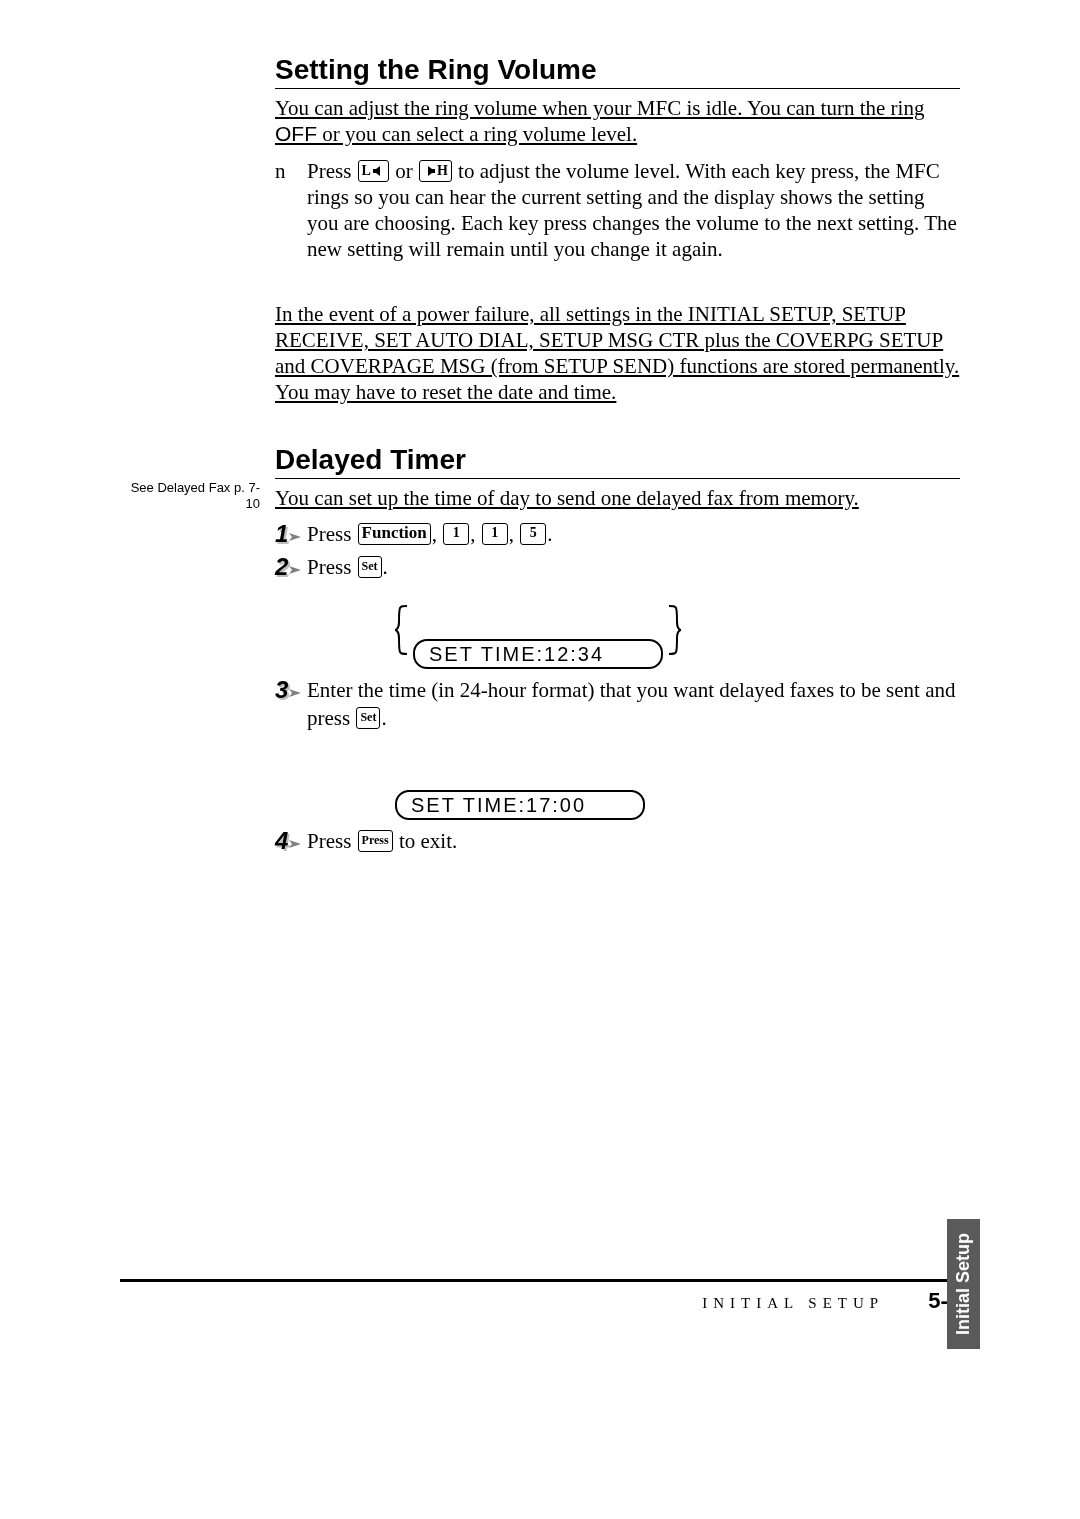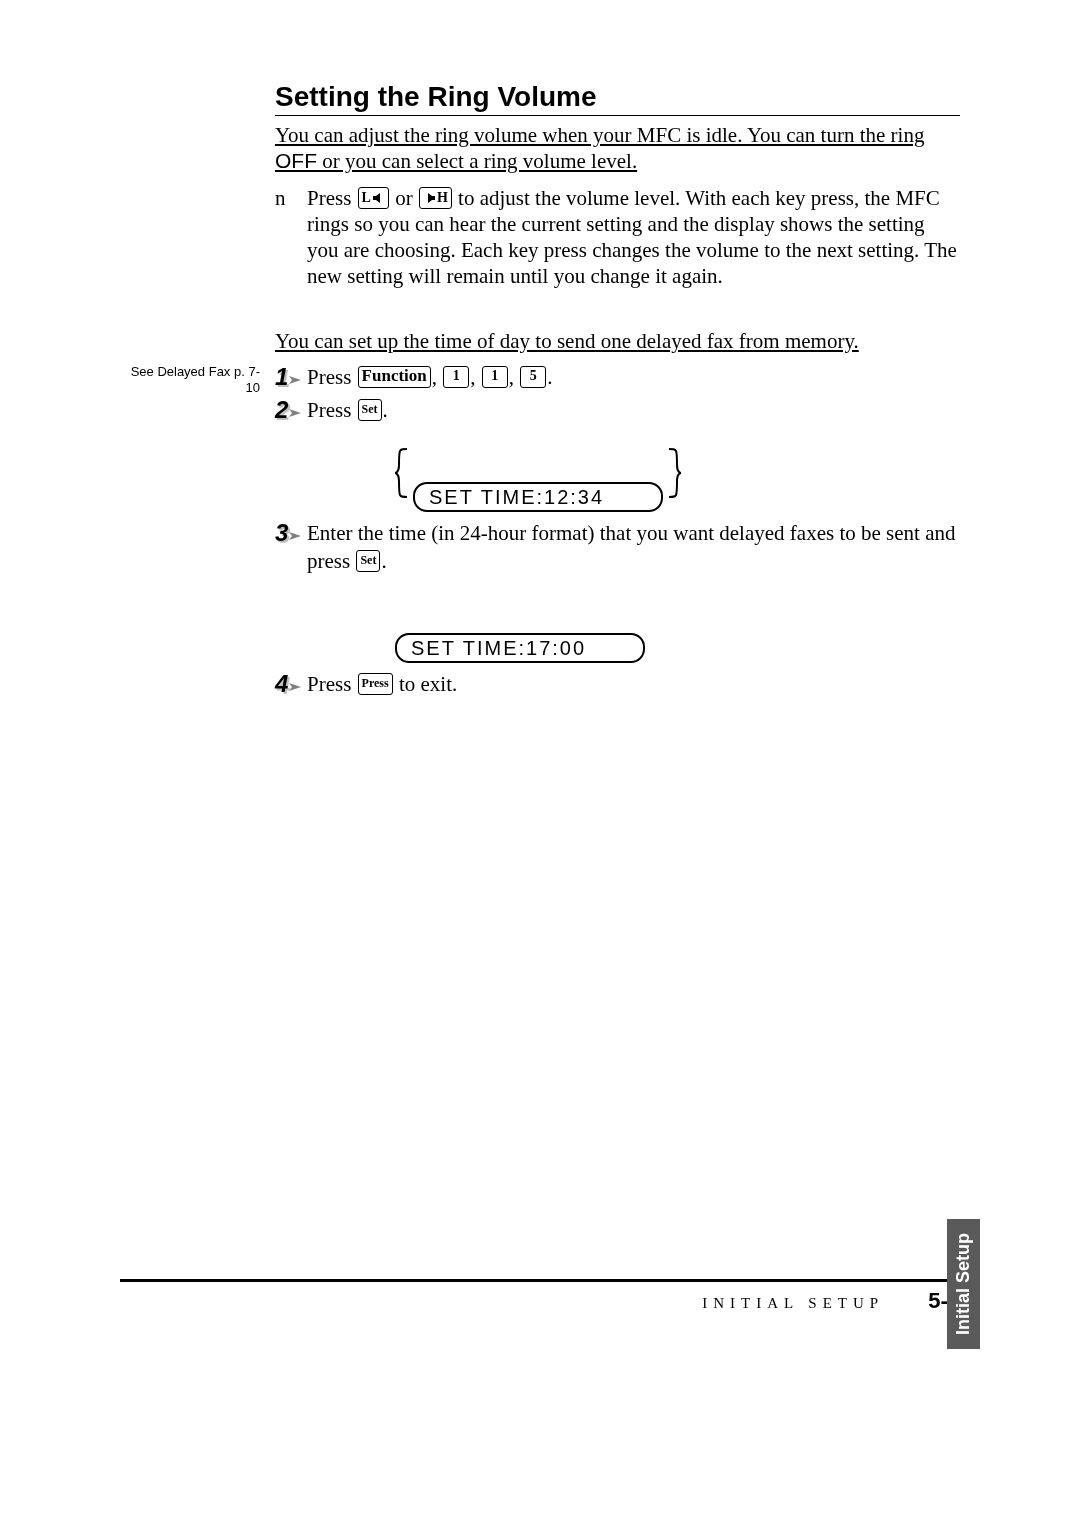--- a/index.html
+++ b/index.html
@@ -6,21 +6,21 @@
     margin: 0;
     background: #fff;
     font-family: "Times New Roman", Times, serif;
     color: #000;
   }
   .page {
     width: 1080px;
     height: 1519px;
     position: relative;
     box-sizing: border-box;
-    padding: 81px 120px 0 120px;
+    padding: 54px 120px 0 120px;
   }
   .content {
     margin-left: 155px;
   }
   .section-title {
     font-family: Arial, Helvetica, sans-serif;
     font-weight: bold;
     font-size: 28px;
     margin: 0 0 4px 0;
     border-bottom: 1px solid #000;
@@ -198,24 +198,26 @@
               <svg width="12" height="10" viewBox="0 0 12 10">
                 <polygon points="12,3 9,3 5,0 5,10 9,7 12,7" fill="#000"></polygon>
               </svg>
               <span>H</span>
             </span><span> to adjust the volume level. With each key press, the MFC rings so you can hear the current setting and the display shows the setting you are choosing. Each key press changes the volume to the next setting. The new setting will remain until you change it again.</span>
         </div>
       </div>
     </div>
 
     <div class="section">
+      <p class="body">In the event of a power failure, all settings in the INITIAL SETUP, SETUP RECEIVE, SET AUTO DIAL, SETUP MSG CTR plus the COVERPG SETUP and COVERPAGE MSG (from SETUP SEND) functions are stored  permanently. You may have to reset the date and time.</p>
     </div>
 
     <div class="section">
       <div class="margin-note" style="top:36px">See Delayed Fax p. 7-10</div>
+      <h2 class="section-title">Delayed Timer</h2>
       <p class="body">You can set up the time of day to send one delayed fax from memory.</p>
 
       <div class="step-row">
         <div class="step-num">
           <span class="base shadow">1</span>
           <span class="base front">1</span>
           <svg class="arrow" width="12" height="8">
               <polygon points="0,0 12,4 0,8 3,4" fill="#808080"></polygon>
             </svg>
         </div>

